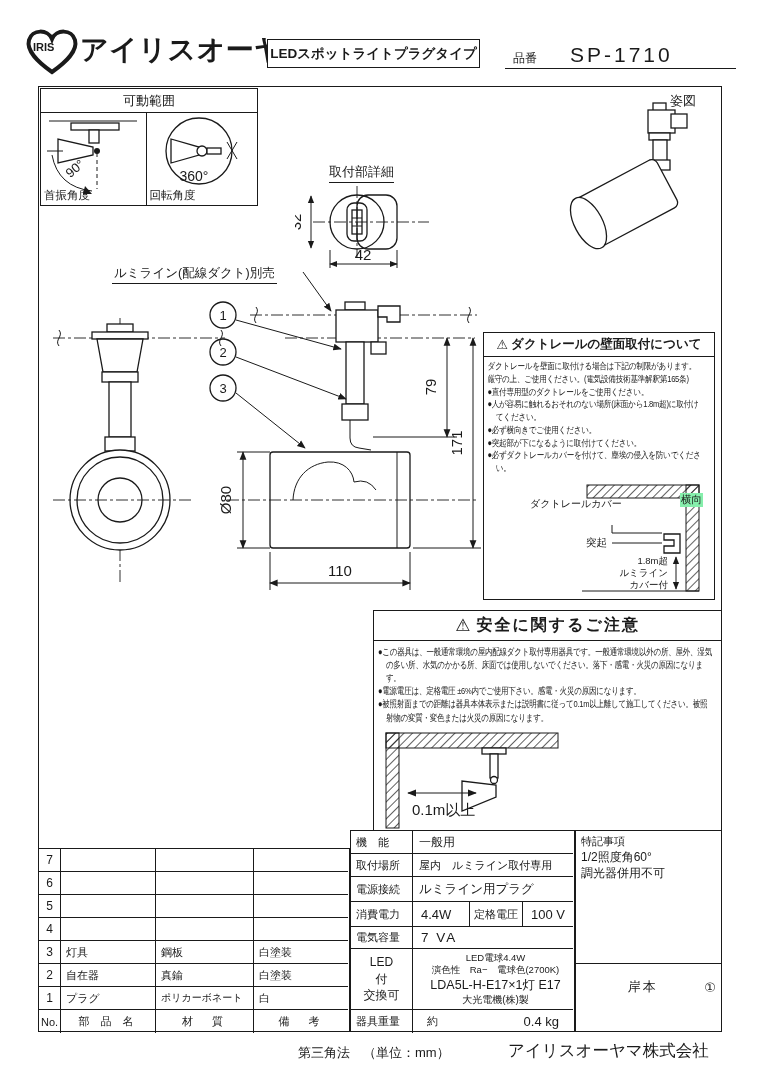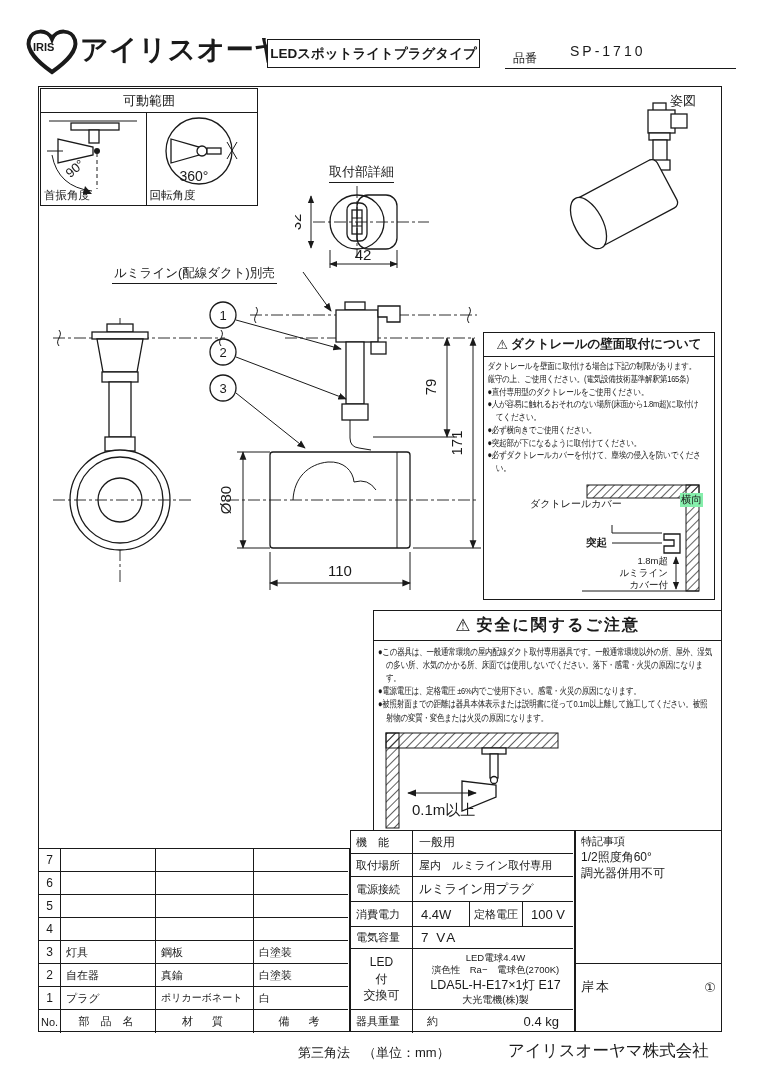--- a/index.html
+++ b/index.html
@@ -34,21 +34,21 @@
     <path d="M28,13 C24,3 8,3 5,14 C2,25 14,36 28,46 C42,36 54,25 51,14 C48,3 32,3 28,13 Z" fill="#fff" stroke="#1a1a1a" stroke-width="4"></path>
     <text x="9" y="25" font-size="11" font-weight="bold">IRIS</text>
   </svg>
   <div class="abs" style="left:80px;top:31px;font-size:28px;font-weight:bold;letter-spacing:.5px">アイリスオーヤマ</div>
 
   <div class="abs bx" style="left:267px;top:39px;width:213px;height:29px;display:flex;align-items:center;justify-content:center">
     <span style="font-size:13.5px;font-weight:bold">LEDスポットライトプラグタイプ</span>
   </div>
 
   <div class="abs" style="left:513px;top:50px;font-size:12px">品番</div>
-  <div class="abs" style="left:570px;top:43px;font-size:14px;letter-spacing:3px">SP-1710</div>
+  <div class="abs" style="left:570px;top:43px;font-size:21px;letter-spacing:3px">SP-1710</div>
   <div class="abs" style="left:505px;top:68px;width:231px;border-bottom:1.5px solid #1a1a1a"></div>
 
   <div class="abs" style="left:38px;top:86px;width:684px;height:946px;border:1.5px solid #1a1a1a"></div>
 
   <div class="abs" style="left:670px;top:92px;font-size:13px">姿図</div>
 
   <div class="abs bx" style="left:40px;top:88px;width:218px;height:118px">
     <div style="height:24px;border-bottom:1px solid #1a1a1a;display:flex;align-items:center;justify-content:center;font-size:13px">可動範囲</div>
     <div style="display:flex;height:92px">
       <div class="abs" style="position:relative;width:106px;height:92px;border-right:1px solid #1a1a1a">
@@ -214,21 +214,21 @@
       <rect x="103" y="6" width="112" height="13" fill="url(#h1)" stroke="#1a1a1a"></rect>
       <rect x="202" y="6" width="13" height="106" fill="url(#h1)" stroke="#1a1a1a"></rect>
       <line x1="98" y1="112" x2="215" y2="112" class="dl" stroke-width="1.4"></line>
       <path d="M180,55 h16 v19 h-16 v-7 h10 v-6 h-10 z" class="s"></path>
       <path d="M128,46 v8 h50" class="dl"></path>
       <line x1="128" y1="64" x2="178" y2="64" class="dl"></line>
       <line x1="192" y1="78" x2="192" y2="110" class="dl" marker-start="url(#m3)" marker-end="url(#m3)"></line>
     </svg>
     <span class="abs" style="left:46px;top:164px;font-size:10px">ダクトレールカバー</span>
     <span class="abs" style="left:196px;top:160px;font-size:10.5px;background:#86efac;padding:0 1px">横向</span>
-    <span class="abs" style="left:102px;top:203px;font-size:10.5px;font-weight:bold">突起</span>
+    <span class="abs" style="left:102px;top:203px;font-size:10.5px;font-weight:normal">突起</span>
     <div class="abs" style="left:96px;top:222px;width:88px;text-align:right;font-size:9.5px;line-height:1.25">
       <div>1.8m超</div>
       <div>ルミライン</div>
       <div>カバー付</div>
     </div>
   </div>
 
   <div class="abs bx" style="left:373px;top:610px;width:349px;height:225px">
     <div style="height:30px;border-bottom:1.5px solid #1a1a1a;display:flex;align-items:center;justify-content:center;gap:6px">
       <span style="font-size:17px">⚠</span>
@@ -366,21 +366,21 @@
     </div>
   </div>
 
   <div class="abs grid" style="left:575px;top:830px;width:147px;height:202px;border:1.5px solid #1a1a1a;grid-template-columns:1fr;grid-template-rows:133px 46px 23px">
     <div class="cell bb" style="flex-direction:column;align-items:flex-start;justify-content:flex-start;padding:3px 5px;line-height:1.35">
       <span style="font-size:11px">特記事項</span>
       <span style="font-size:12px">1/2照度角60°</span>
       <span style="font-size:12px">調光器併用不可</span>
     </div>
     <div class="cell" style="padding:0 5px">
-      <span style="flex:1;text-align:left;font-size:13px;letter-spacing:2px">岸本</span>
+      <span style="flex:1;text-align:center;font-size:13px;letter-spacing:2px">岸本</span>
       <span style="font-size:13px">①</span>
     </div>
   </div>
 
   <div class="abs" style="left:298px;top:1044px;font-size:13px">第三角法　（単位：mm）</div>
   <div class="abs" style="left:508px;top:1040px;font-size:16.5px;font-weight:normal">アイリスオーヤマ株式会社</div>
 
 </div>
 
 </body></html>

